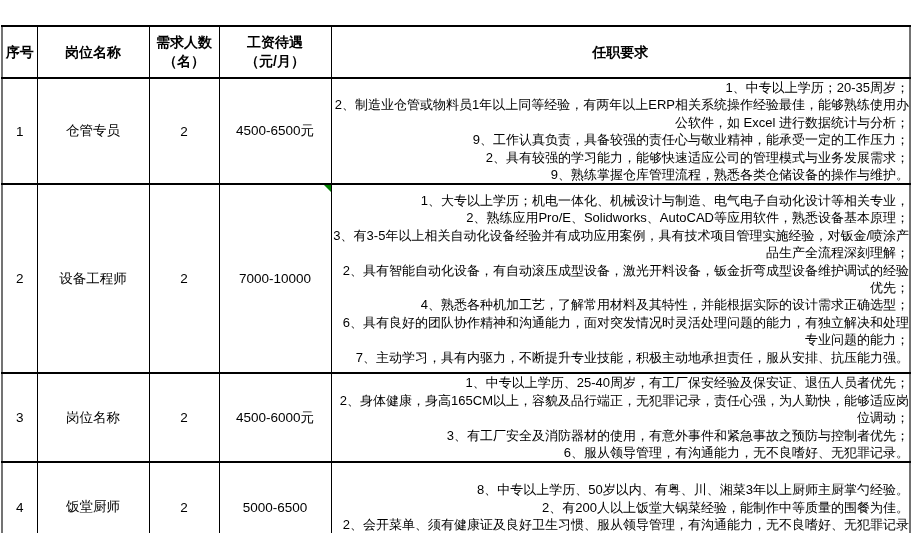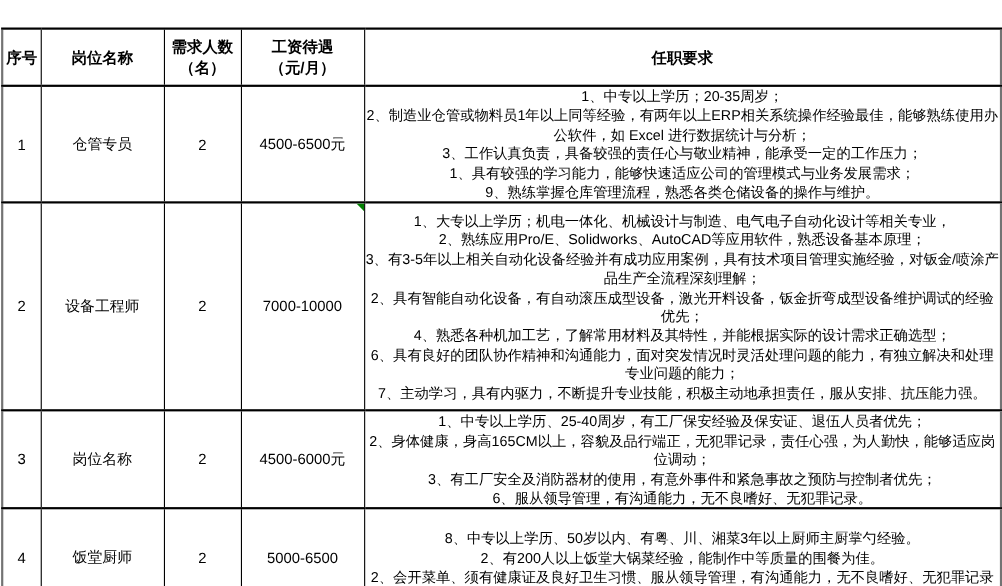--- a/index.html
+++ b/index.html
@@ -51,21 +51,21 @@
 
   td.c-no, td.c-pos, td.c-count, td.c-salary {
     text-align: center;
     vertical-align: middle;
     font-size: 13.5px;
   }
   td.c-salary { position: relative; }
   td.c-req {
     vertical-align: middle;
     padding: 2px 3px 2px 2px;
-    text-align: center;
+    text-align: right;
   }
   .req-line {
     font-size: 13px;
     line-height: 17.4px;
     word-break: break-all;
   }
   .flag {
     position: absolute;
     top: 0;
     right: 0;
@@ -111,22 +111,22 @@
     <tbody id="table-body">
         <tr>
     <td class="c-no">1</td>
     <td class="c-pos">仓管专员</td>
     <td class="c-count">2</td>
     <td class="c-salary"><span class="salary-text">4500-6500元</span></td>
     <td class="c-req">
             <div class="req-lines">
               <div class="req-line">1、中专以上学历；20-35周岁；</div>
               <div class="req-line">2、制造业仓管或物料员1年以上同等经验，有两年以上ERP相关系统操作经验最佳，能够熟练使用办公软件，如 Excel 进行数据统计与分析；</div>
-              <div class="req-line">3、工作认真负责，具备较强的责任心与敬业精神，能承受一定的工作压力；</div>
-              <div class="req-line">1、具有较强的学习能力，能够快速适应公司的管理模式与业务发展需求；</div>
+              <div class="req-line">9、工作认真负责，具备较强的责任心与敬业精神，能承受一定的工作压力；</div>
+              <div class="req-line">2、具有较强的学习能力，能够快速适应公司的管理模式与业务发展需求；</div>
               <div class="req-line">9、熟练掌握仓库管理流程，熟悉各类仓储设备的操作与维护。</div>
             </div>
           </td>
   </tr>
         <tr>
     <td class="c-no">2</td>
     <td class="c-pos">设备工程师</td>
     <td class="c-count">2</td>
     <td class="c-salary"><span class="salary-text">7000-10000</span><span class="flag"></span></td>
     <td class="c-req">

